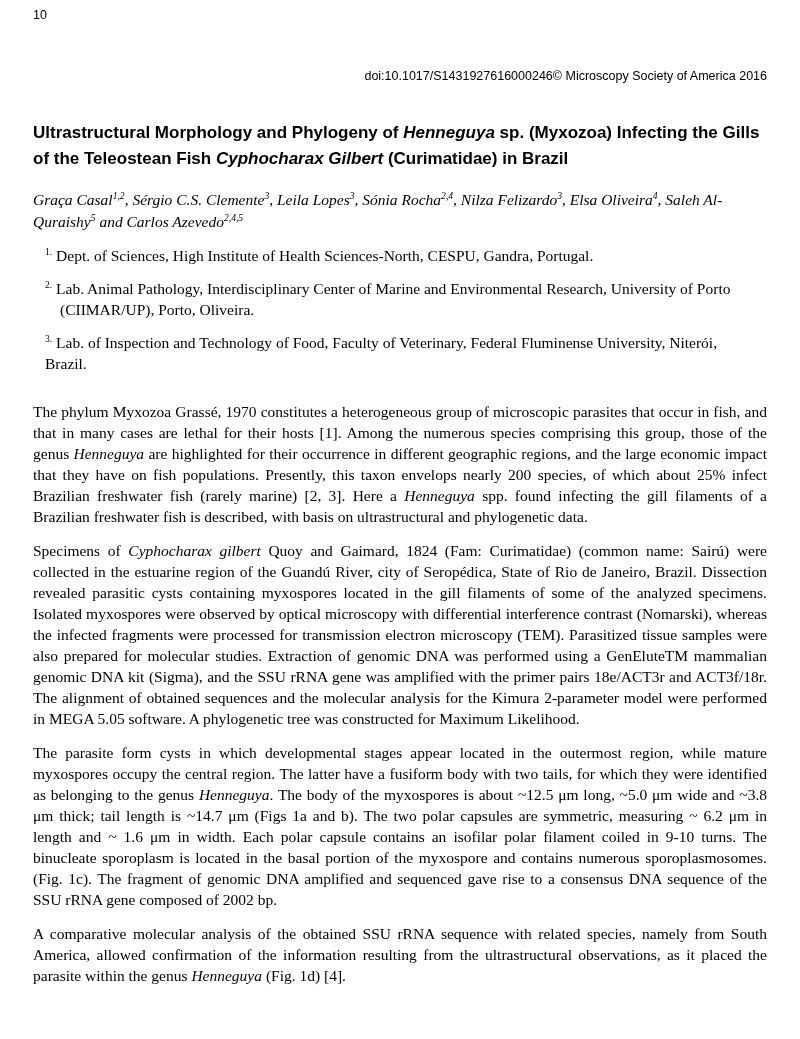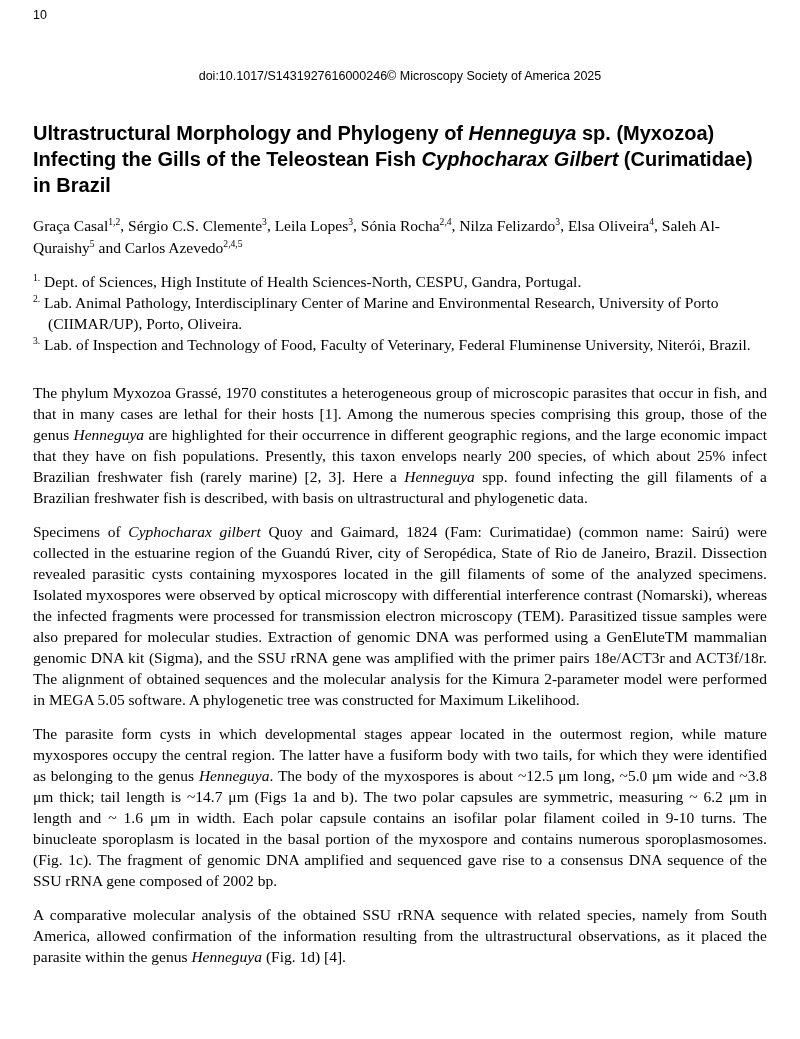--- a/index.html
+++ b/index.html
@@ -23,40 +23,41 @@
   .page-header {
     font-family: "Liberation Sans", sans-serif;
     font-size: 12.5px;
     line-height: 15px;
   }
   .page-num {
     margin-bottom: 15px;
   }
   .header-row {
     display: flex;
-    justify-content: center;
+    justify-content: flex-end;
     align-items: baseline;
     margin-top: 46px;
   }
   h1.article-title {
     font-family: "Liberation Sans", sans-serif;
     font-weight: bold;
-    font-size: 20px;
+    font-size: 17px;
     line-height: 26px;
     margin: 36px 0 10px 0;
   }
   p.authors {
     margin: 17px 0 12px 0;
     line-height: 22px;
+    font-style: italic;
   }
   .affiliations {
     margin: 0 0 27px 0;
   }
   .affiliations p {
-    margin: 0;
+    margin: 12px;
   }
   .affiliations p.hang {
     padding-left: 15px;
     text-indent: -15px;
   }
   p.body-para {
     margin: 0 0 13px 0;
     text-align: justify;
   }
   p.body-para:last-child {
@@ -70,21 +71,21 @@
 </style>
 </head>
 <body>
 
 <div class="page">
 
   <div class="page-header">
     <div class="page-num">10</div>
     <div class="header-row">
       <span>doi:10.1017/S1431927616000246</span>
-      <span>© Microscopy Society of America 2025</span>
+      <span>© Microscopy Society of America 2016</span>
     </div>
   </div>
 
   <h1 class="article-title"><span>Ultrastructural Morphology and Phylogeny of </span><i>Henneguya</i><span> sp. (Myxozoa) Infecting the Gills of the Teleostean Fish </span><i>Cyphocharax Gilbert</i><span> (Curimatidae) in Brazil</span></h1>
 
   <p class="authors"><span>Graça Casal</span><sup>1,2</sup><span>, Sérgio C.S. Clemente</span><sup>3</sup><span>, Leila Lopes</span><sup>3</sup><span>, Sónia Rocha</span><sup>2,4</sup><span>, Nilza Felizardo</span><sup>3</sup><span>, Elsa Oliveira</span><sup>4</sup><span>, Saleh Al-Quraishy</span><sup>5</sup><span> and Carlos Azevedo</span><sup>2,4,5</sup></p>
 
   <div class="affiliations">
     <p><sup>1.</sup><span> Dept. of Sciences, High Institute of Health Sciences-North, CESPU, Gandra, Portugal.</span></p>
     <p class="hang"><sup>2.</sup><span> Lab. Animal Pathology, Interdisciplinary Center of Marine and Environmental Research, University of Porto (CIIMAR/UP), Porto, Oliveira.</span></p>

